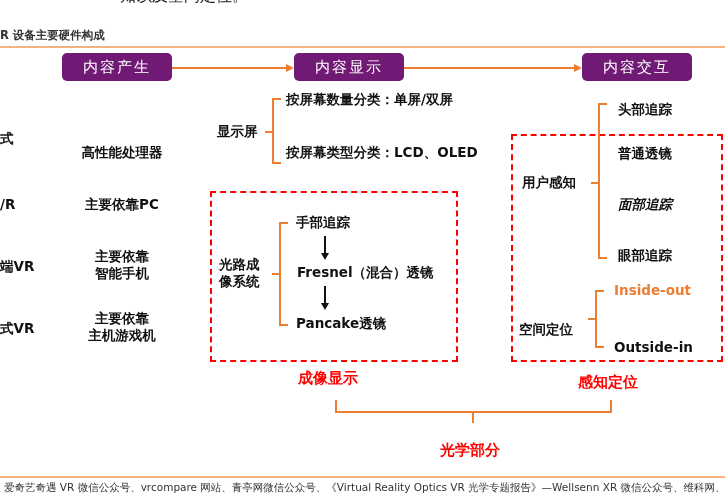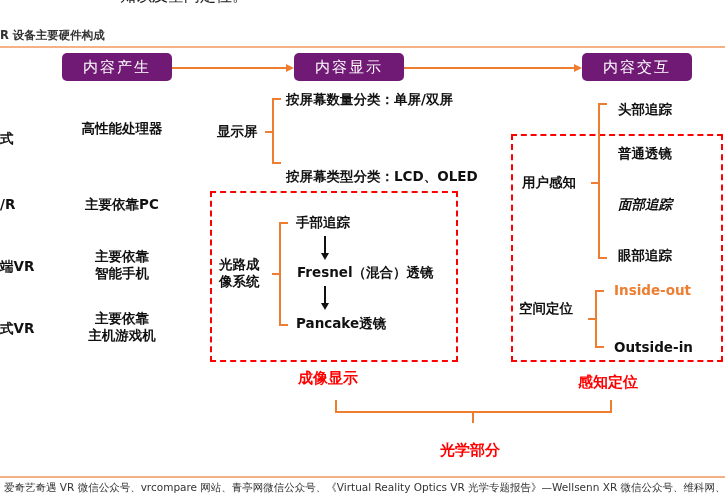--- a/index.html
+++ b/index.html
@@ -48,34 +48,34 @@
 <div class="abs hline" style="left:404px; top:67px; width:170px;"></div>
 <div class="abs arrowhead" style="left:574px; top:64px;"></div>
 
 <div class="abs stage-box" style="left:582px;">内容交互</div>
 
 <div class="abs bold" style="left:0px; top:130px;">式</div>
 <div class="abs bold" style="left:0px; top:196px;">/R</div>
 <div class="abs bold" style="left:0px; top:258px;">端VR</div>
 <div class="abs bold" style="left:0px; top:320px;">式VR</div>
 
-<div class="abs bold center" style="left:62px; top:120px; width:120px;">高性能处理器</div>
+<div class="abs bold center" style="left:62px; top:144px; width:120px;">高性能处理器</div>
 <div class="abs bold center" style="left:62px; top:196px; width:120px;">主要依靠PC</div>
 <div class="abs bold center" style="left:62px; top:248px; width:120px; white-space:pre; line-height:17px;">主要依靠
 智能手机</div>
 <div class="abs bold center" style="left:62px; top:310px; width:120px; white-space:pre; line-height:17px;">主要依靠
 主机游戏机</div>
 
 <div class="abs bold" style="left:217px; top:123px;">显示屏</div>
 <div class="abs bracket-h" style="left:265px; top:131px; width:8px;"></div>
 <div class="abs bracket-v" style="left:272px; top:98px; height:66px;"></div>
 <div class="abs bracket-h" style="left:272px; top:98px; width:9px;"></div>
 <div class="abs bracket-h" style="left:272px; top:162px; width:9px;"></div>
 <div class="abs bold" style="left:286px; top:91px;">按屏幕数量分类：单屏/双屏</div>
-<div class="abs bold" style="left:286px; top:168px;">按屏幕类型分类：LCD、OLED</div>
+<div class="abs bold" style="left:286px; top:144px;">按屏幕类型分类：LCD、OLED</div>
 
 <div class="abs dashed-box" style="left:210px; top:191px; width:248px; height:171px;"></div>
 <div class="abs bold" style="left:219px; top:256px; line-height:17px;">光路成</div>
 <div class="abs bold" style="left:219px; top:273px; line-height:17px;">像系统</div>
 <div class="abs bracket-h" style="left:272px; top:273px; width:8px;"></div>
 <div class="abs bracket-v" style="left:279px; top:222px; height:104px;"></div>
 <div class="abs bracket-h" style="left:279px; top:222px; width:9px;"></div>
 <div class="abs bracket-h" style="left:279px; top:324px; width:9px;"></div>
 
 <div class="abs bold" style="left:296px; top:214px;">手部追踪</div>
@@ -93,21 +93,21 @@
 <div class="abs bold" style="left:522px; top:174px;">用户感知</div>
 <div class="abs bracket-h" style="left:591px; top:182px; width:8px;"></div>
 <div class="abs bracket-v" style="left:598px; top:103px; height:156px;"></div>
 <div class="abs bracket-h" style="left:598px; top:103px; width:9px;"></div>
 <div class="abs bracket-h" style="left:598px; top:257px; width:9px;"></div>
 <div class="abs bold" style="left:618px; top:101px;text-align:center;">头部追踪</div>
 <div class="abs bold" style="left:618px; top:145px;">普通透镜</div>
 <div class="abs bold" style="left:618px; top:196px;font-style:italic;">面部追踪</div>
 <div class="abs bold" style="left:618px; top:247px;font-family:Liberation Serif, serif;">眼部追踪</div>
 
-<div class="abs bold" style="left:519px; top:300px;">空间定位</div>
+<div class="abs bold" style="left:519px; top:321px;">空间定位</div>
 <div class="abs bracket-h" style="left:588px; top:318px; width:8px;"></div>
 <div class="abs bracket-v" style="left:595px; top:290px; height:58px;"></div>
 <div class="abs bracket-h" style="left:595px; top:290px; width:9px;"></div>
 <div class="abs bracket-h" style="left:595px; top:346px; width:9px;"></div>
 <div class="abs bold orange-text" style="left:614px; top:282px;">Inside-out</div>
 <div class="abs bold" style="left:614px; top:339px;">Outside-in</div>
 
 <div class="abs red-label" style="left:578px; top:373px;">感知定位</div>
 
 <div class="abs bracket-v" style="left:335px; top:400px; height:12px;"></div>

